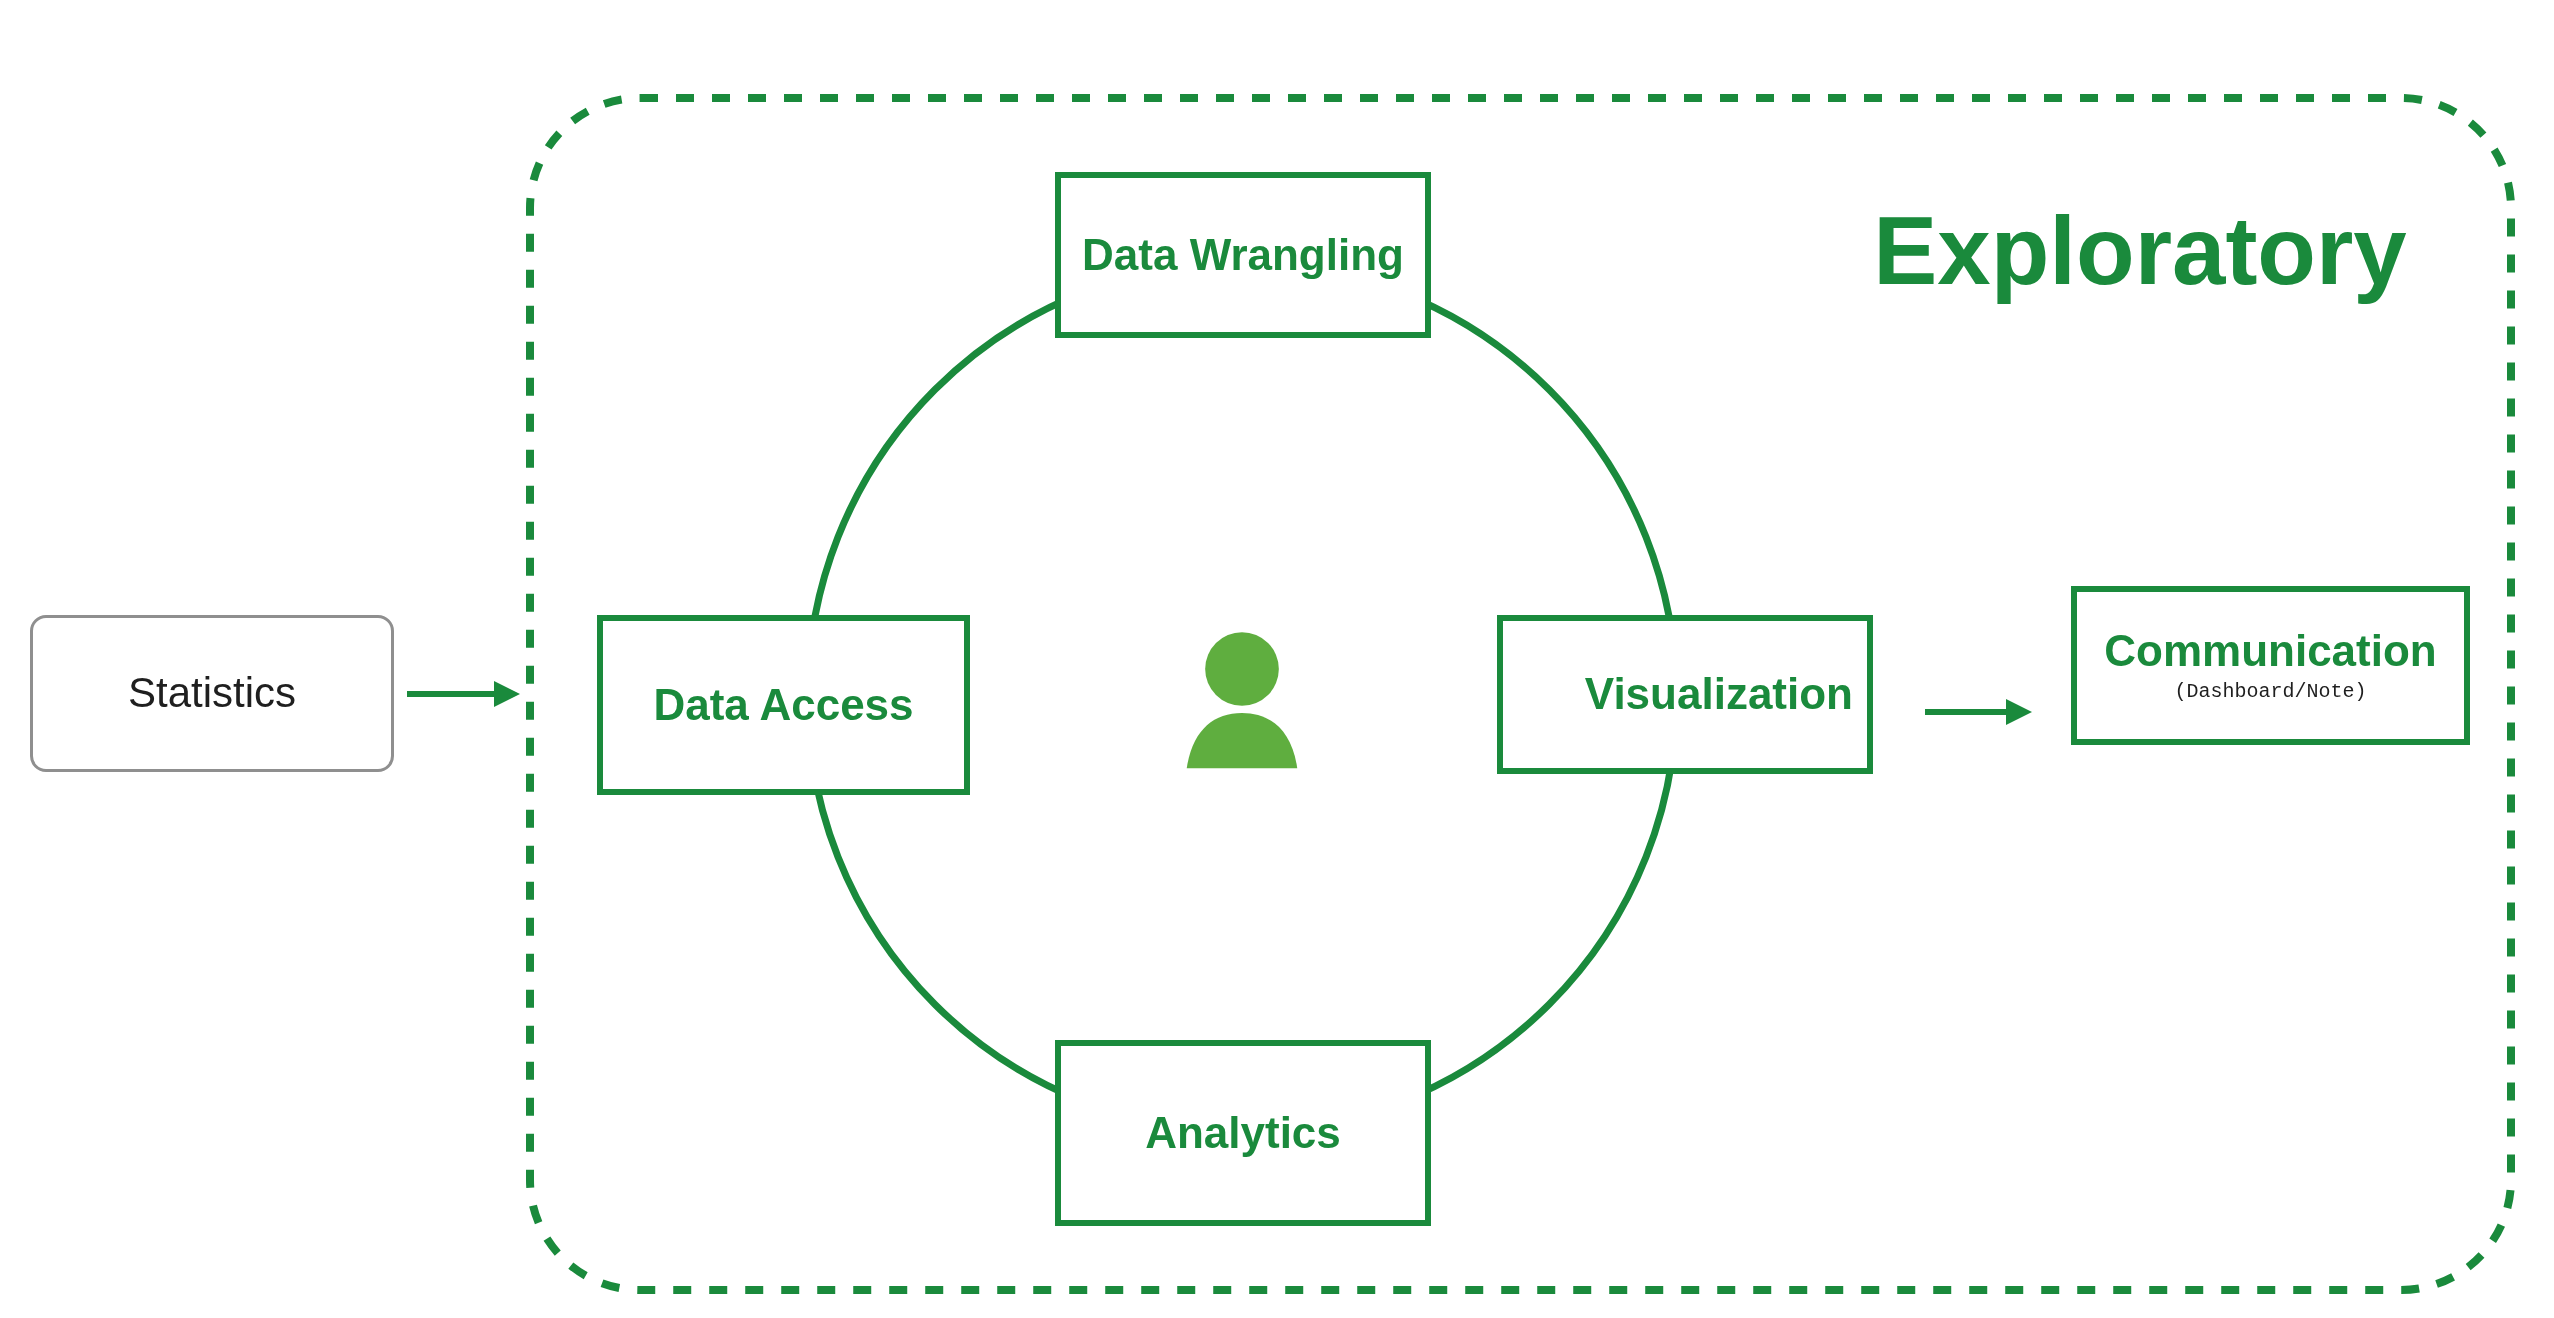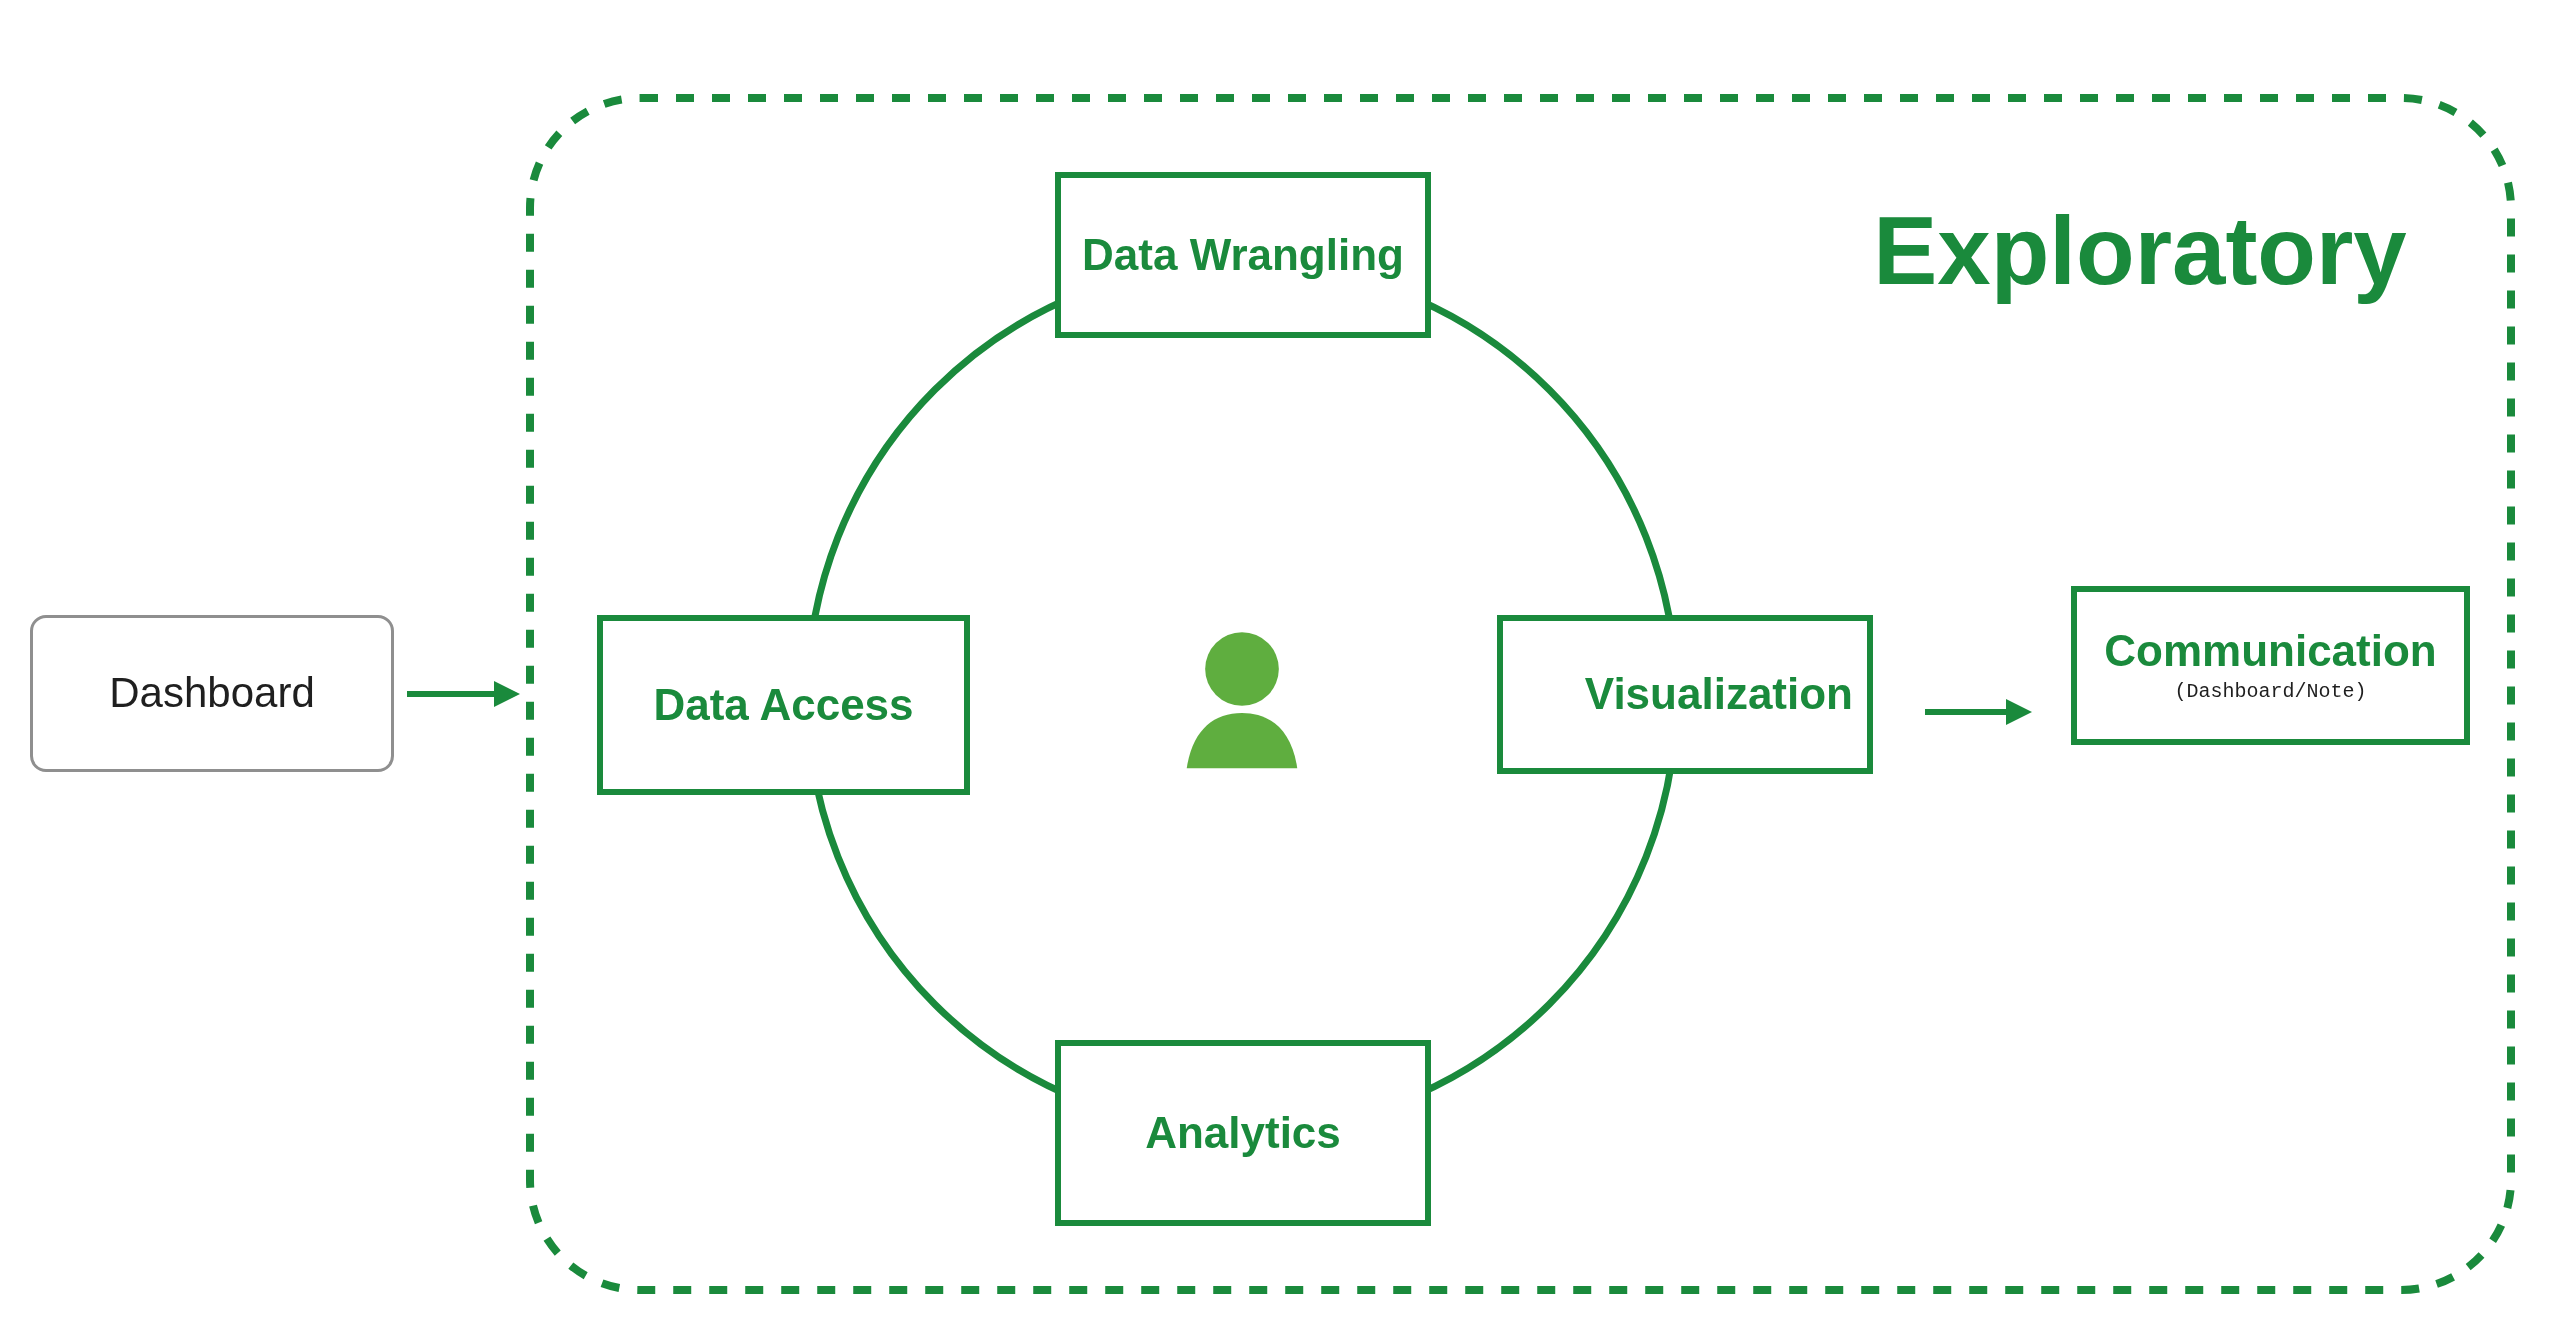--- a/index.html
+++ b/index.html
@@ -77,21 +77,21 @@
 
   <div class="box box-visualization">
     <span class="label">Visualization</span>
   </div>
 
   <div class="box box-analytics">
     <span class="label">Analytics</span>
   </div>
 
   <div class="box box-questions">
-    <span class="label">Dashboard</span>
+    <span class="label">Statistics</span>
   </div>
 
   <div class="box box-communication">
     <span class="label">Communication</span>
     <span class="subtitle">(Dashboard/Note)</span>
   </div>
 
   <svg class="arrow arrow-questions" viewBox="0 0 116 44">
     <line class="arrow-line" x1="3" y1="22" x2="92" y2="22"></line>
     <polygon class="arrow-head" points="90,9 116,22 90,35"></polygon>

